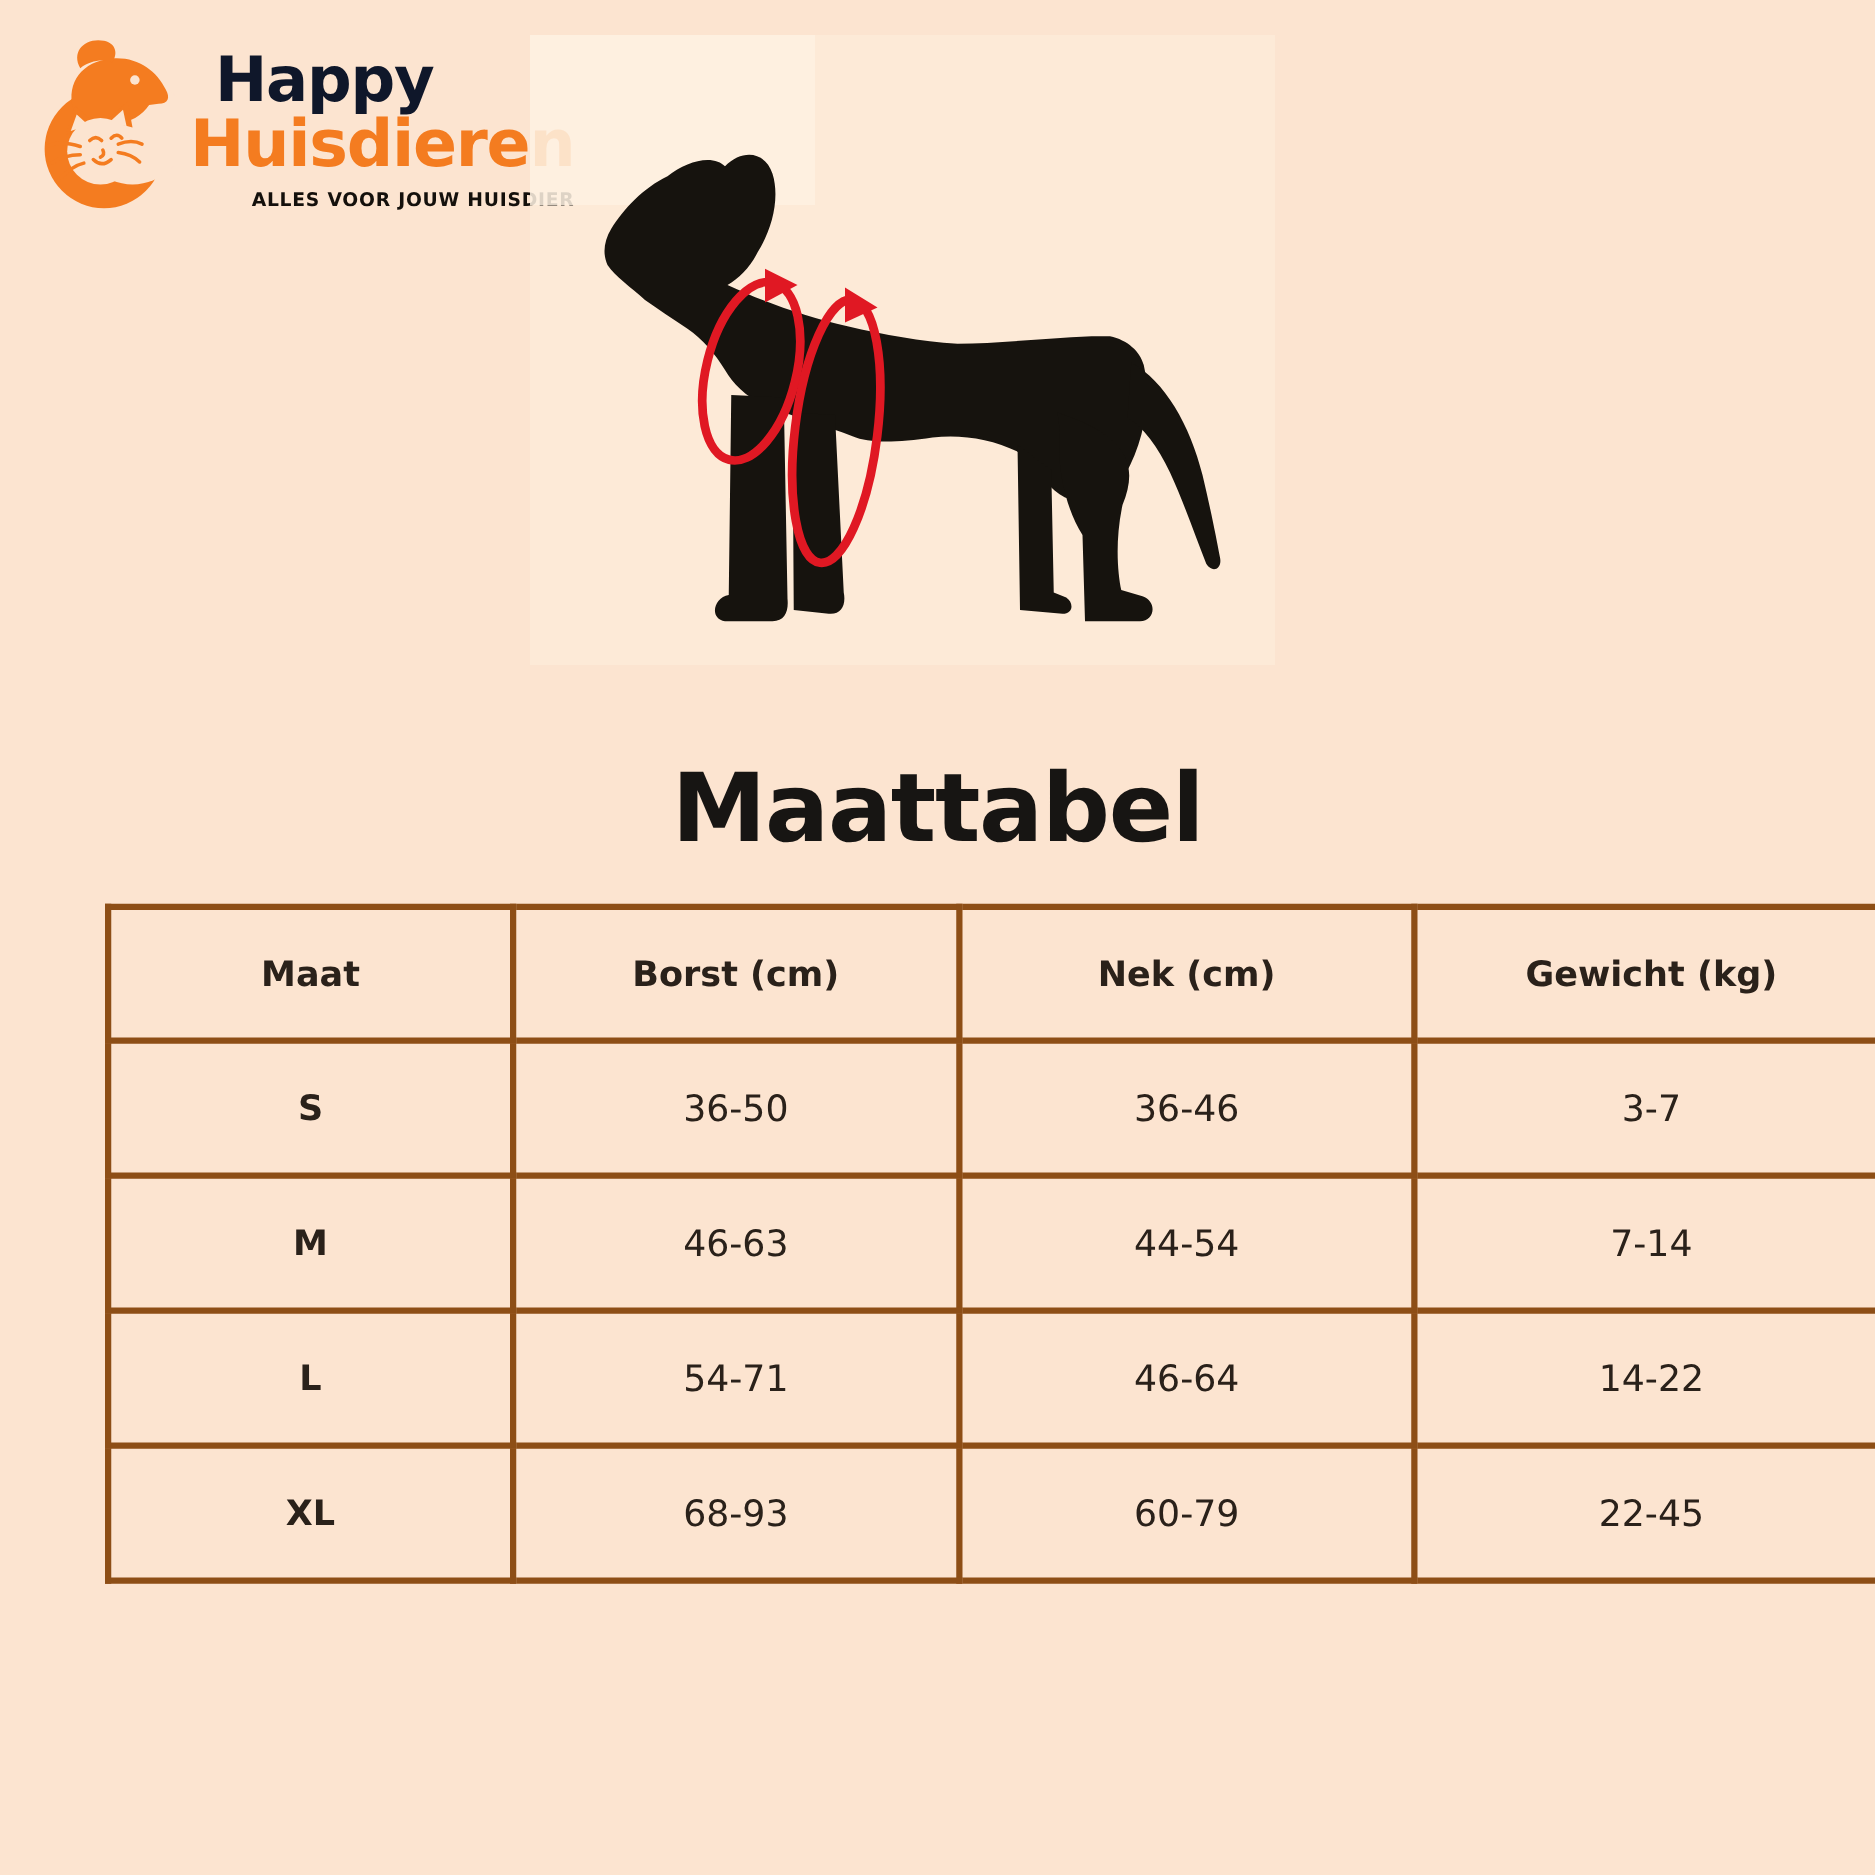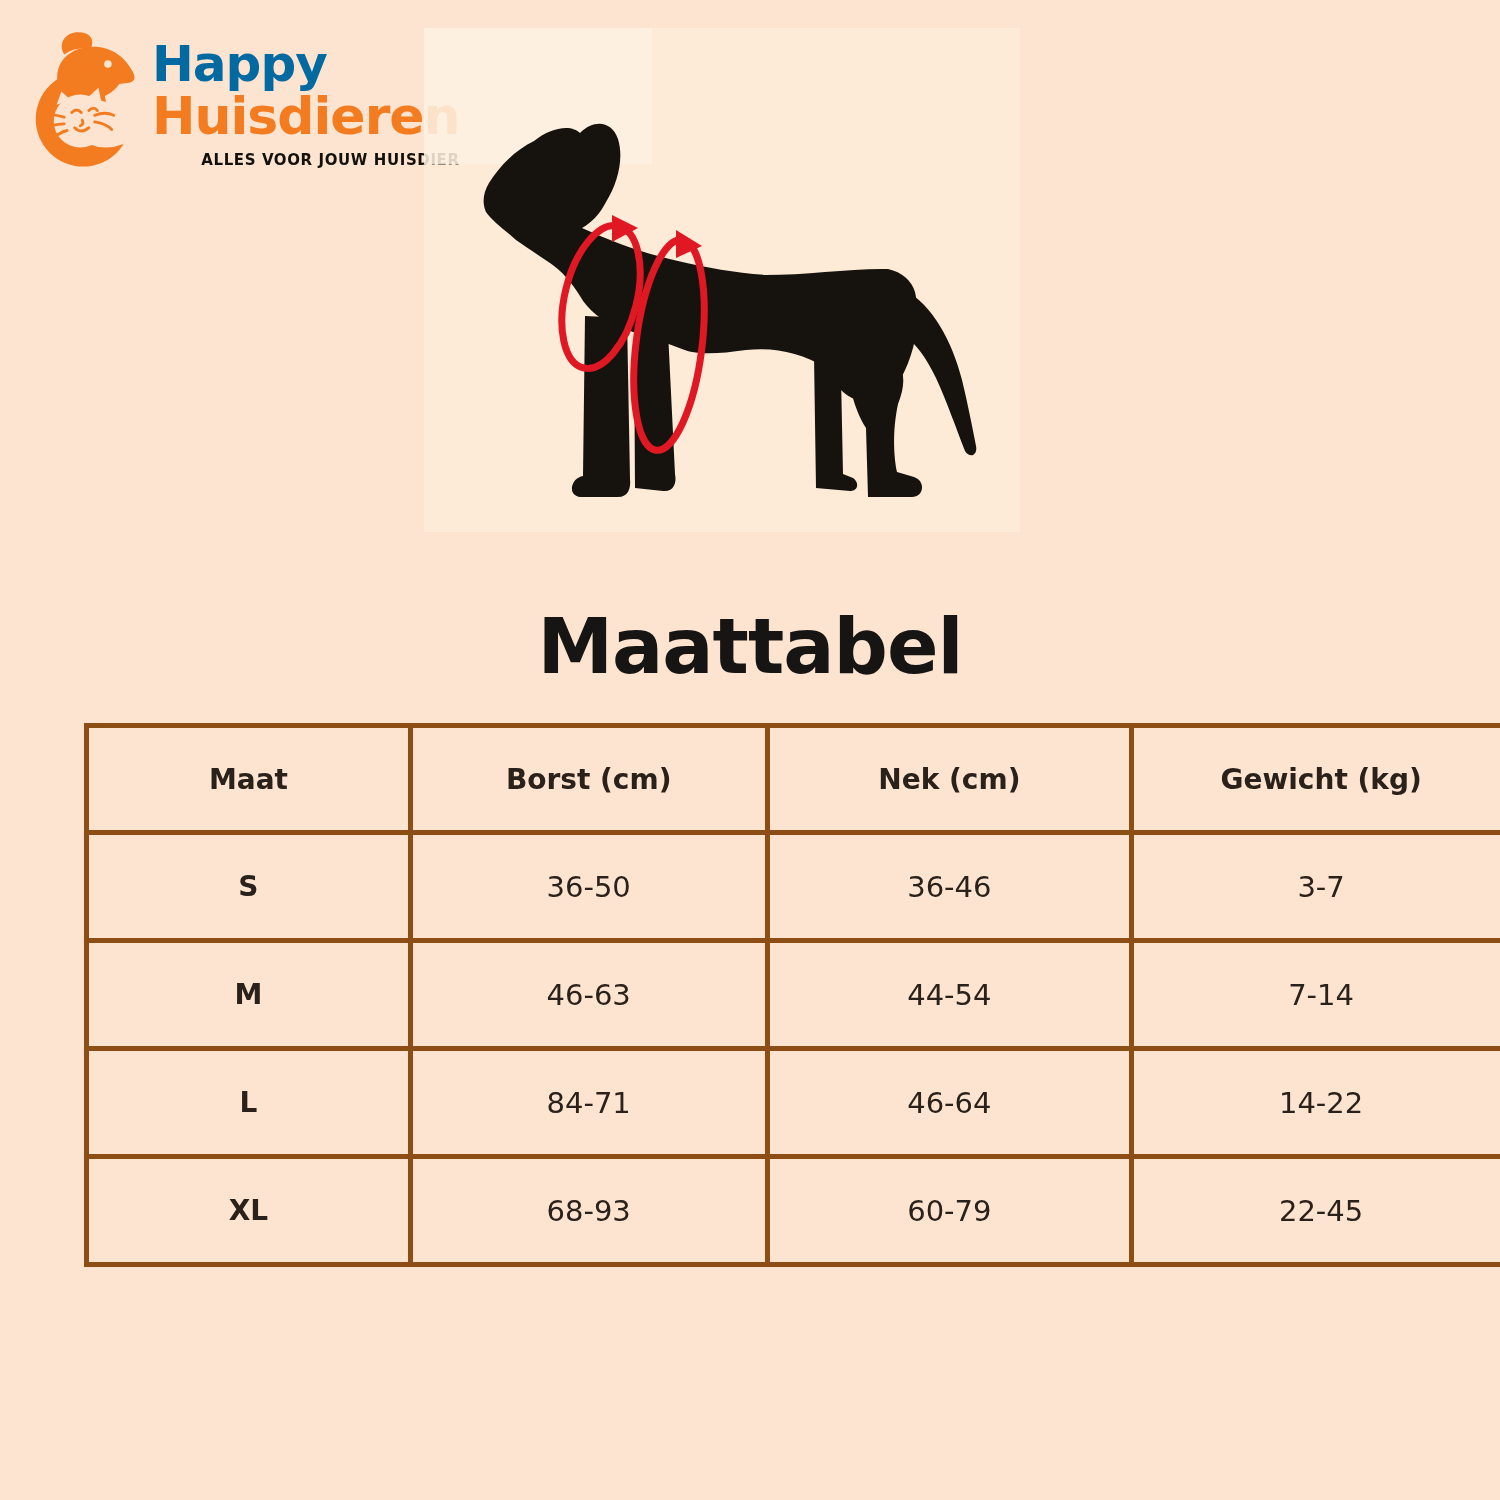--- a/index.html
+++ b/index.html
@@ -15,21 +15,21 @@
   *{margin:0;padding:0;box-sizing:border-box;}
   html,body{background:var(--bg);}
   body{font-family:"DejaVu Sans","Liberation Sans",sans-serif;color:var(--ink);}
   .canvas{
     position:relative;width:1500px;height:1500px;background:var(--bg);overflow:hidden;
   }
   
   .logo{position:absolute;left:30px;top:26px;display:flex;}
   .logo-icon{width:114px;height:152px;flex:0 0 auto;}
   .logo-text{margin-left:8px;padding-top:12px;}
-  .logo-line1{font-size:50px;font-weight:bold;letter-spacing:-1px;line-height:1.04;color:#0369a1;}
+  .logo-line1{font-size:50px;font-weight:bold;letter-spacing:-1px;line-height:1.04;color:#0f172a;margin-left:20px;}
   .logo-line2{font-size:52px;font-weight:bold;letter-spacing:-1px;line-height:1.0;color:var(--orange);}
   .logo-tagline{margin-top:9px;font-size:15px;font-weight:bold;letter-spacing:0.6px;color:#14100c;text-align:right;}
   
   .dog-illu{position:absolute;left:410px;top:20px;width:620px;height:520px;}
   
   .title{position:absolute;left:0;right:0;top:574px;text-align:center;
          font-size:76px;font-weight:bold;color:#171513;letter-spacing:-1px;margin-top:28px;}
   .subtitle{position:absolute;left:0;right:0;top:667px;text-align:center;
          font-size:34px;font-weight:normal;color:#211c17;}
   
@@ -160,21 +160,21 @@
           <td>3-7</td>
         </tr>
         <tr>
           <td class="size-cell">M</td>
           <td>46-63</td>
           <td>44-54</td>
           <td>7-14</td>
         </tr>
         <tr>
           <td class="size-cell">L</td>
-          <td>84-71</td>
+          <td>54-71</td>
           <td>46-64</td>
           <td>14-22</td>
         </tr>
         <tr>
           <td class="size-cell">XL</td>
           <td>68-93</td>
           <td>60-79</td>
           <td>22-45</td>
         </tr>
       </tbody>

